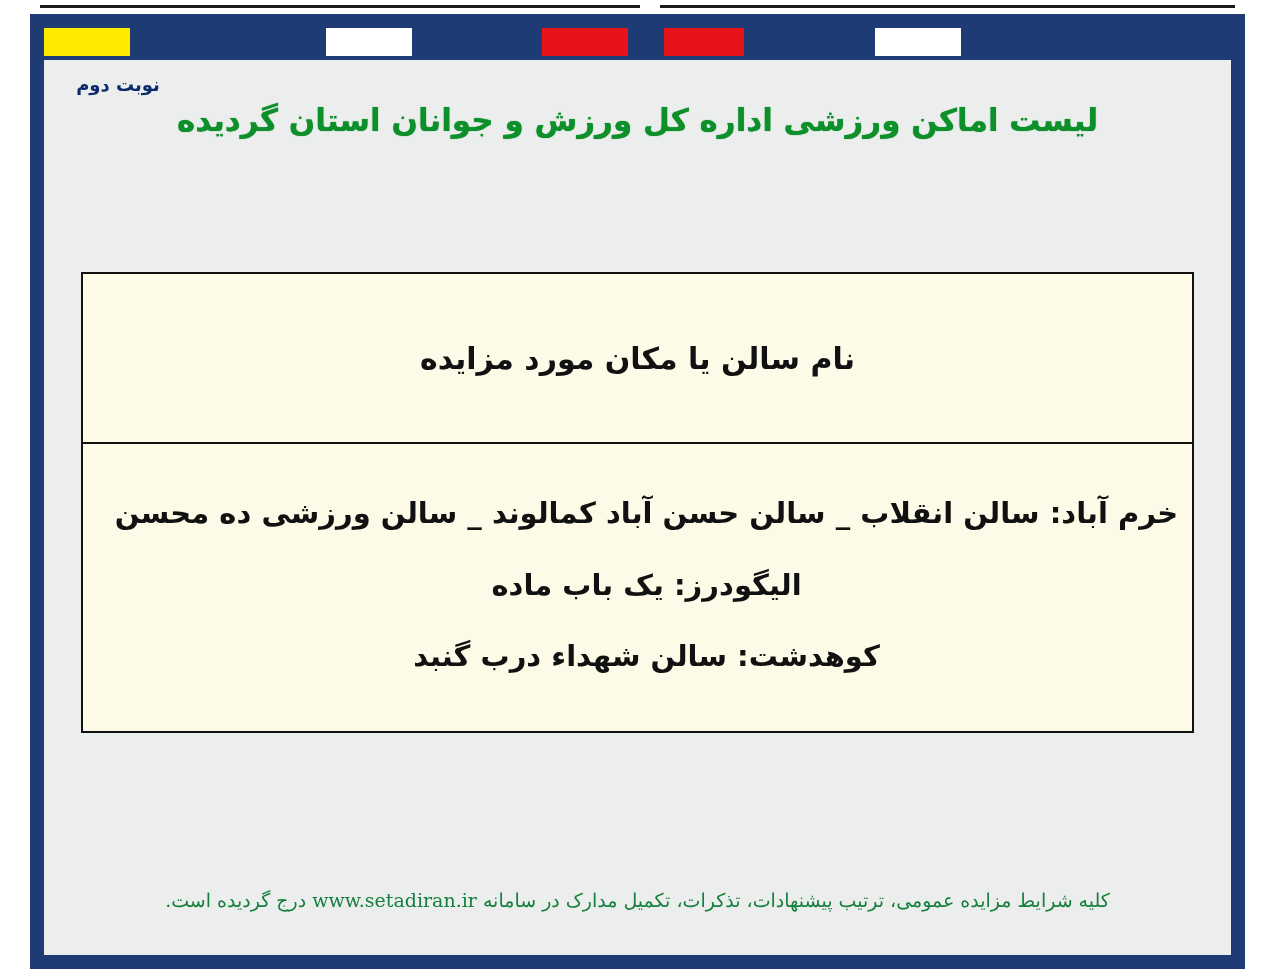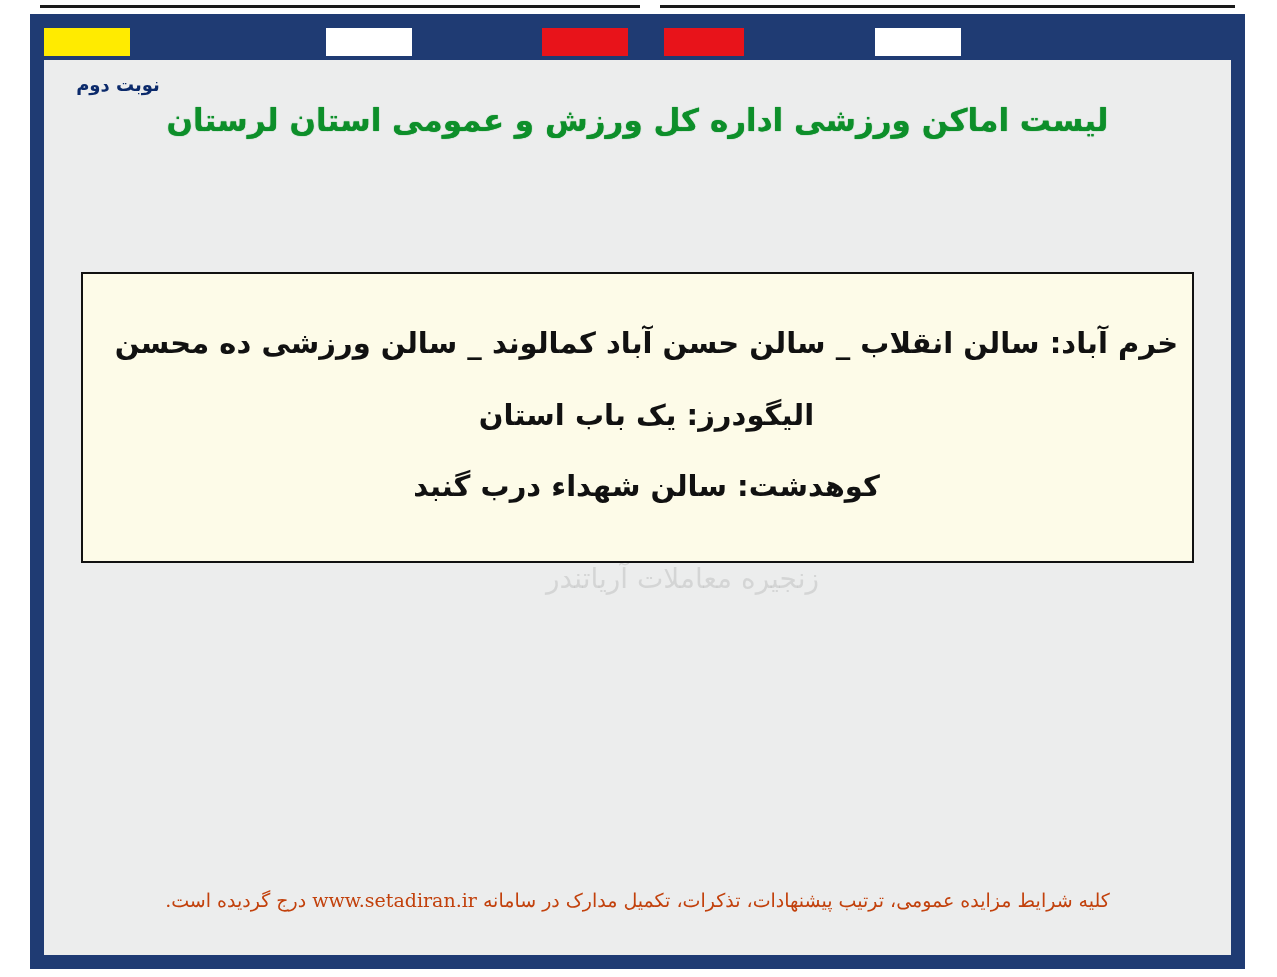--- a/index.html
+++ b/index.html
@@ -143,21 +143,21 @@
   }
   .row-text:last-child { margin-bottom: 8px; }
 
   
   .footer {
     position: absolute;
     top: 822px;
     left: 37px;
     width: 1113px;
     text-align: center;
-    color: #c2410c;
+    color: #15803d;
   }
   .footer-line {
     font-size: 19px;
     line-height: 1.9;
     font-family: "DejaVu Serif", serif;
   }
   .footer-line .ltr {
     direction: ltr;
     unicode-bidi: embed;
     display: inline-block;
@@ -234,27 +234,30 @@
           <span class="wm-logo"></span><span>AriaTender</span>
         </div>
         <div class="wm-sub">زنجیره معاملات آریاتندر</div>
       </div>
 
       <div class="content-layer">
 
         <div class="nobat-badge">نوبت دوم</div>
 
         <div class="title-block">
-          <div class="title-line">لیست اماکن ورزشی اداره کل ورزش و عمومی استان لرستان</div>
+          <div class="title-line">لیست اماکن ورزشی اداره کل ورزش و جوانان استان گردیده</div>
         </div>
 
         <div class="table">
+          <div class="table-head">
+            <div class="table-head-text">نام سالن یا مکان مورد مزایده</div>
+          </div>
           <div class="table-body">
             <div class="row-text">خرم آباد: سالن انقلاب _ سالن حسن آباد کمالوند _ سالن ورزشی ده محسن</div>
-            <div class="row-text">الیگودرز: یک باب استان</div>
+            <div class="row-text">الیگودرز: یک باب ماده</div>
             <div class="row-text">کوهدشت: سالن شهداء درب گنبد</div>
           </div>
         </div>
 
         <div class="footer">
           <div class="footer-line">
             <span>کلیه شرایط مزایده عمومی، ترتیب پیشنهادات، تذکرات، تکمیل مدارک در سامانه</span>
             <span class="ltr">www.setadiran.ir</span>
             <span>درج گردیده است.</span>
           </div>

